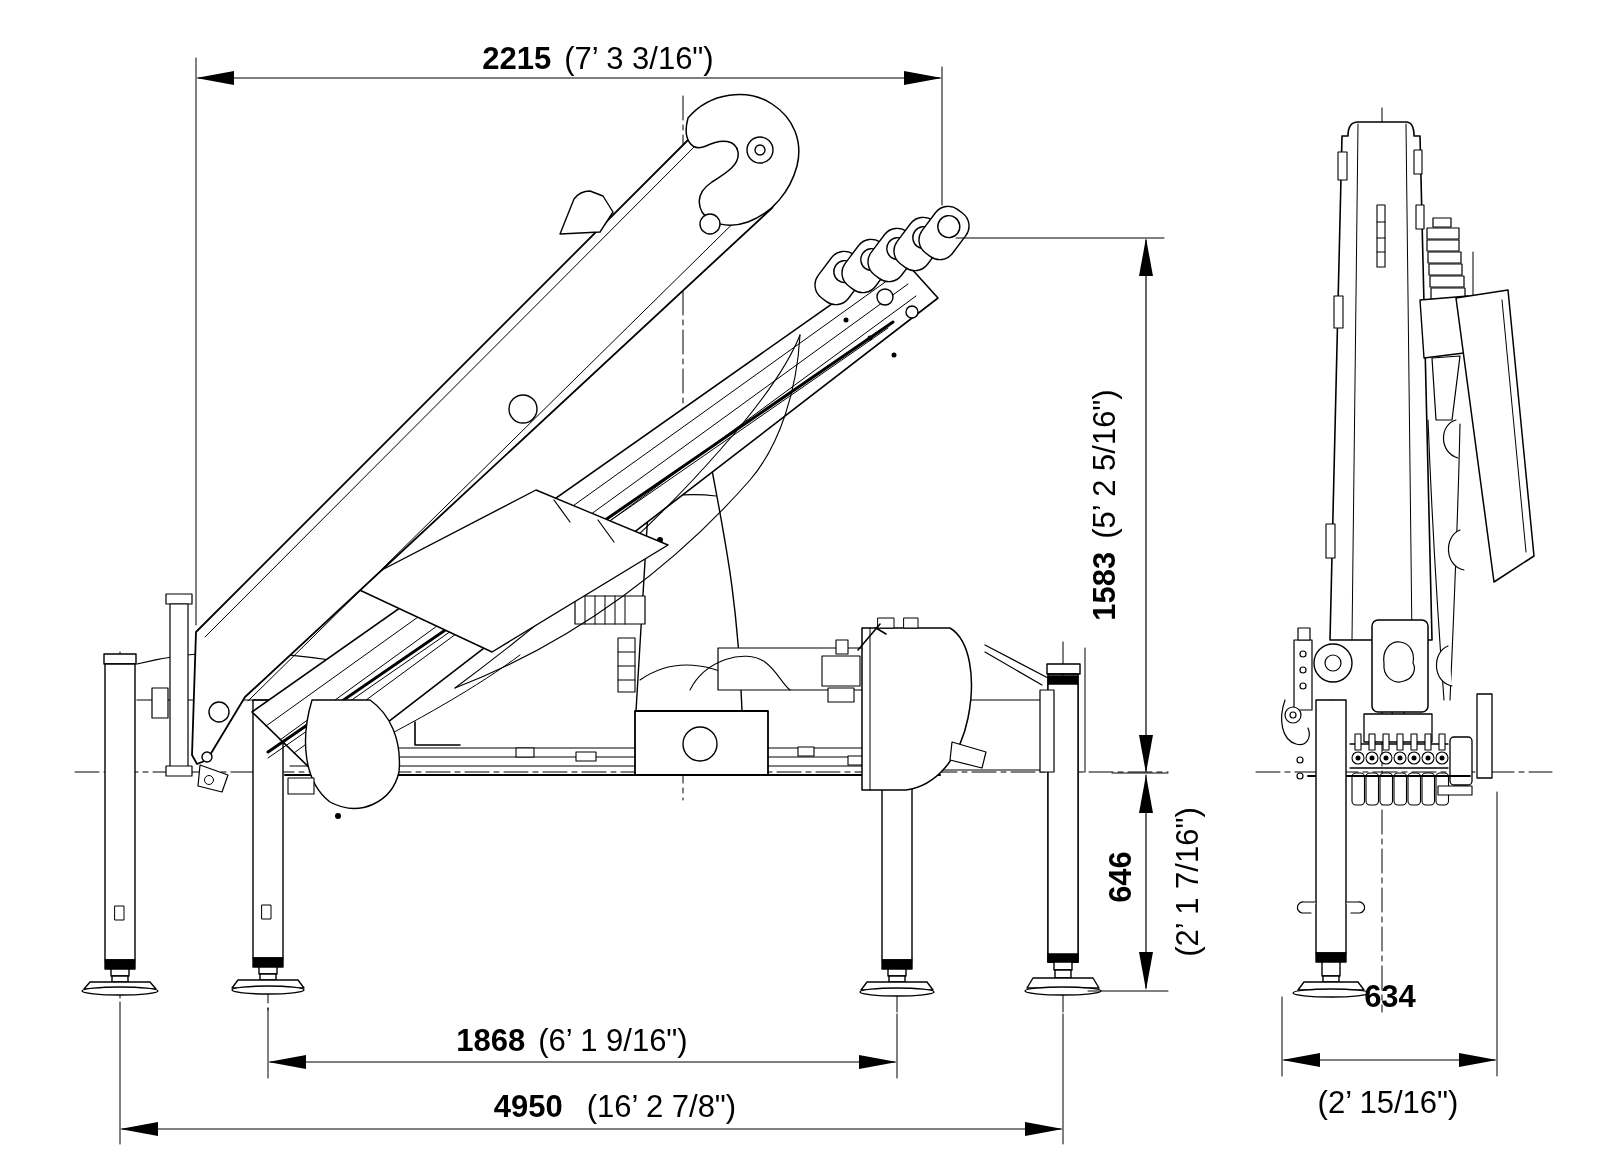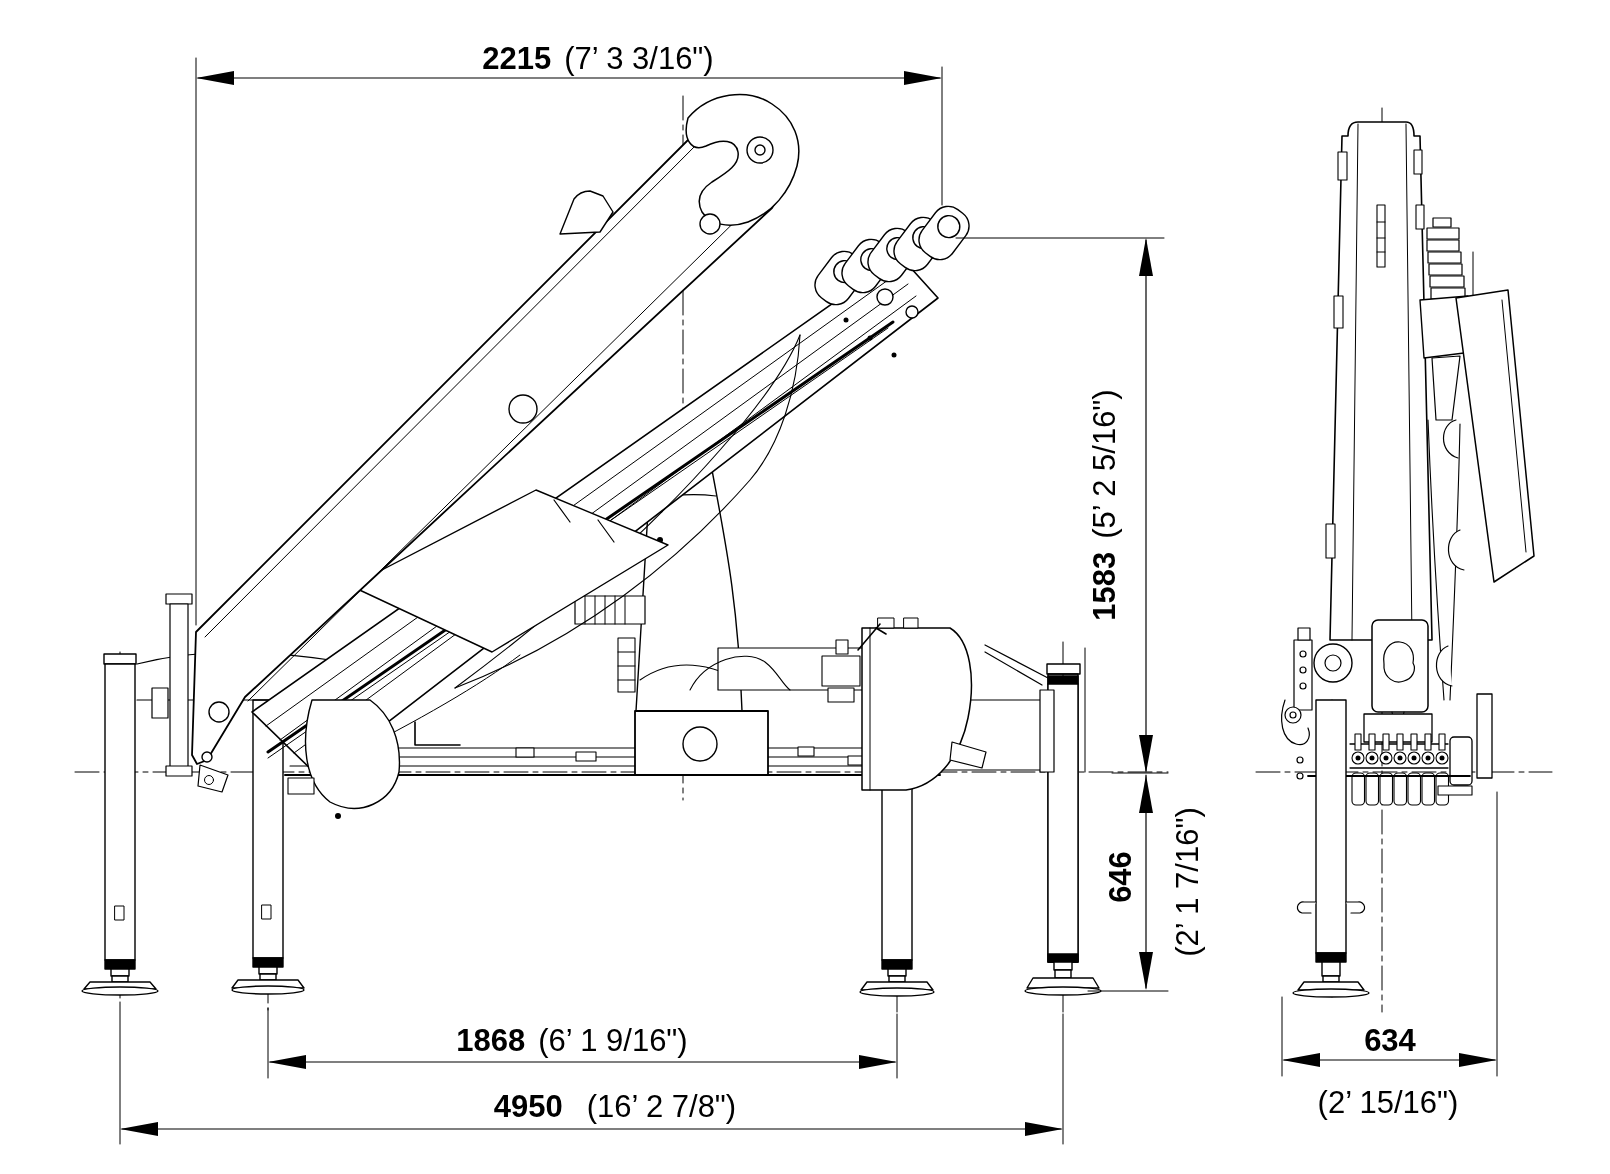--- a/index.html
+++ b/index.html
@@ -386,20 +386,20 @@
 <div class="dim-label" style="left:572px;top:1040px">
   <span class="dim-val">1868</span>
   <span class="dim-imp">(6’ 1 9/16")</span>
 </div>
 
 <div class="dim-label" style="left:615px;top:1106px;gap:24px">
   <span class="dim-val">4950</span>
   <span class="dim-imp">(16’ 2 7/8")</span>
 </div>
 
-<div class="dim-label" style="left:1390px;top:1040px">
+<div class="dim-label" style="left:1390px;top:996px">
   <span class="dim-val">634</span>
 </div>
 <div class="dim-label" style="left:1388px;top:1102px">
   <span class="dim-imp">(2’ 15/16")</span>
 </div>
 
 </div>
 
 </body></html>

